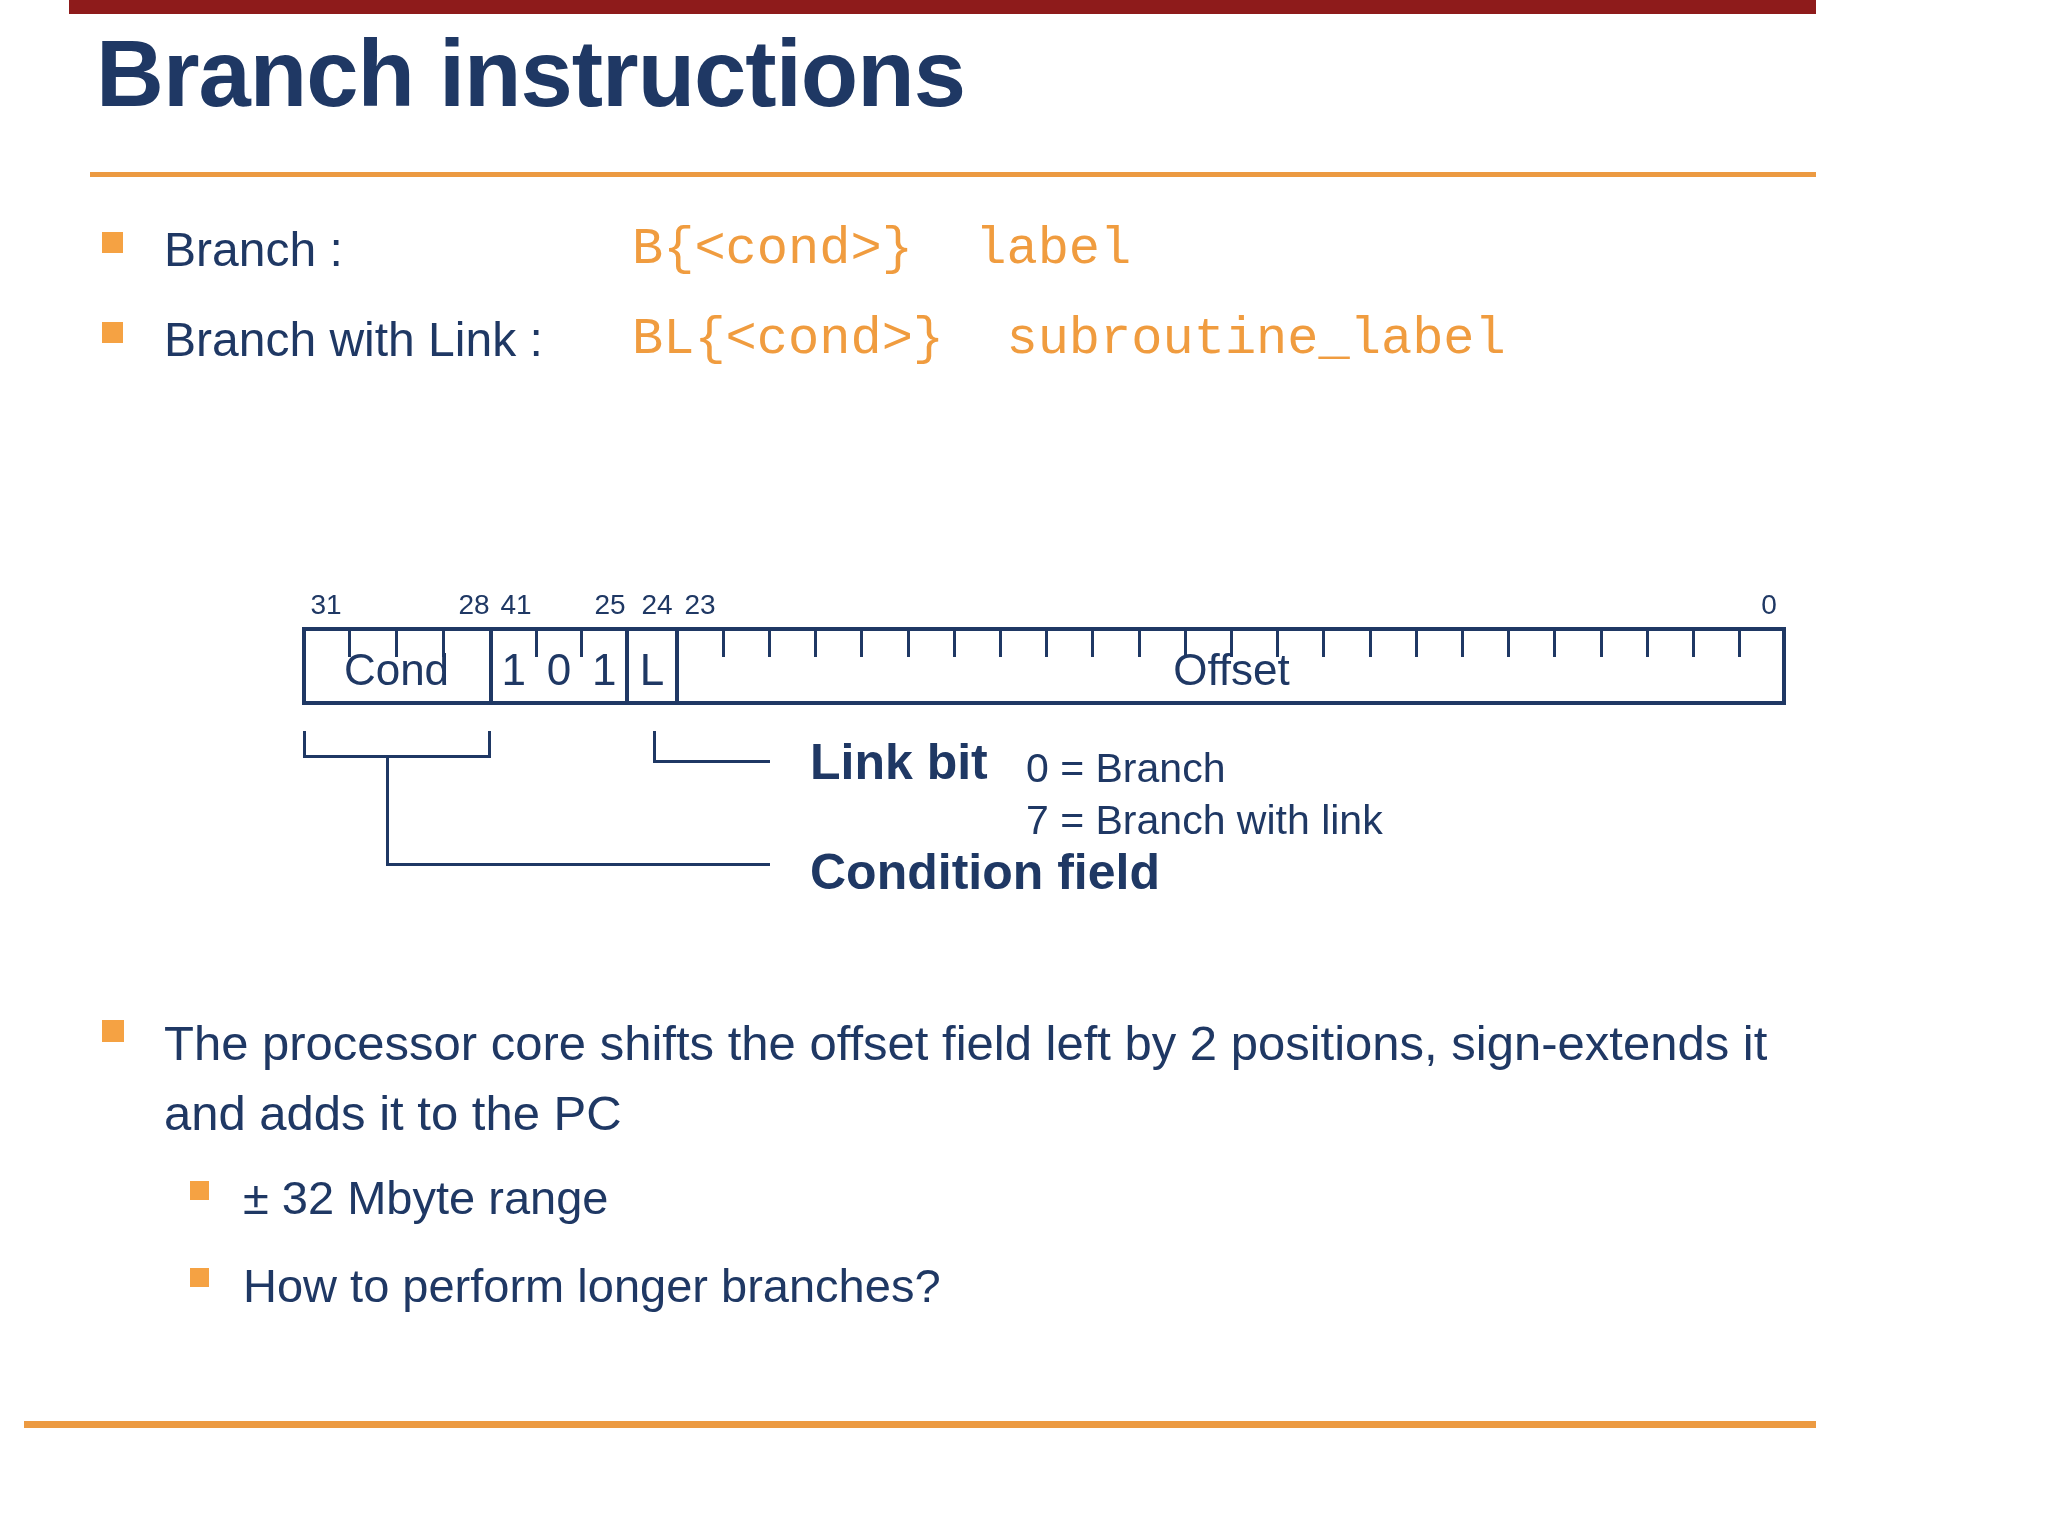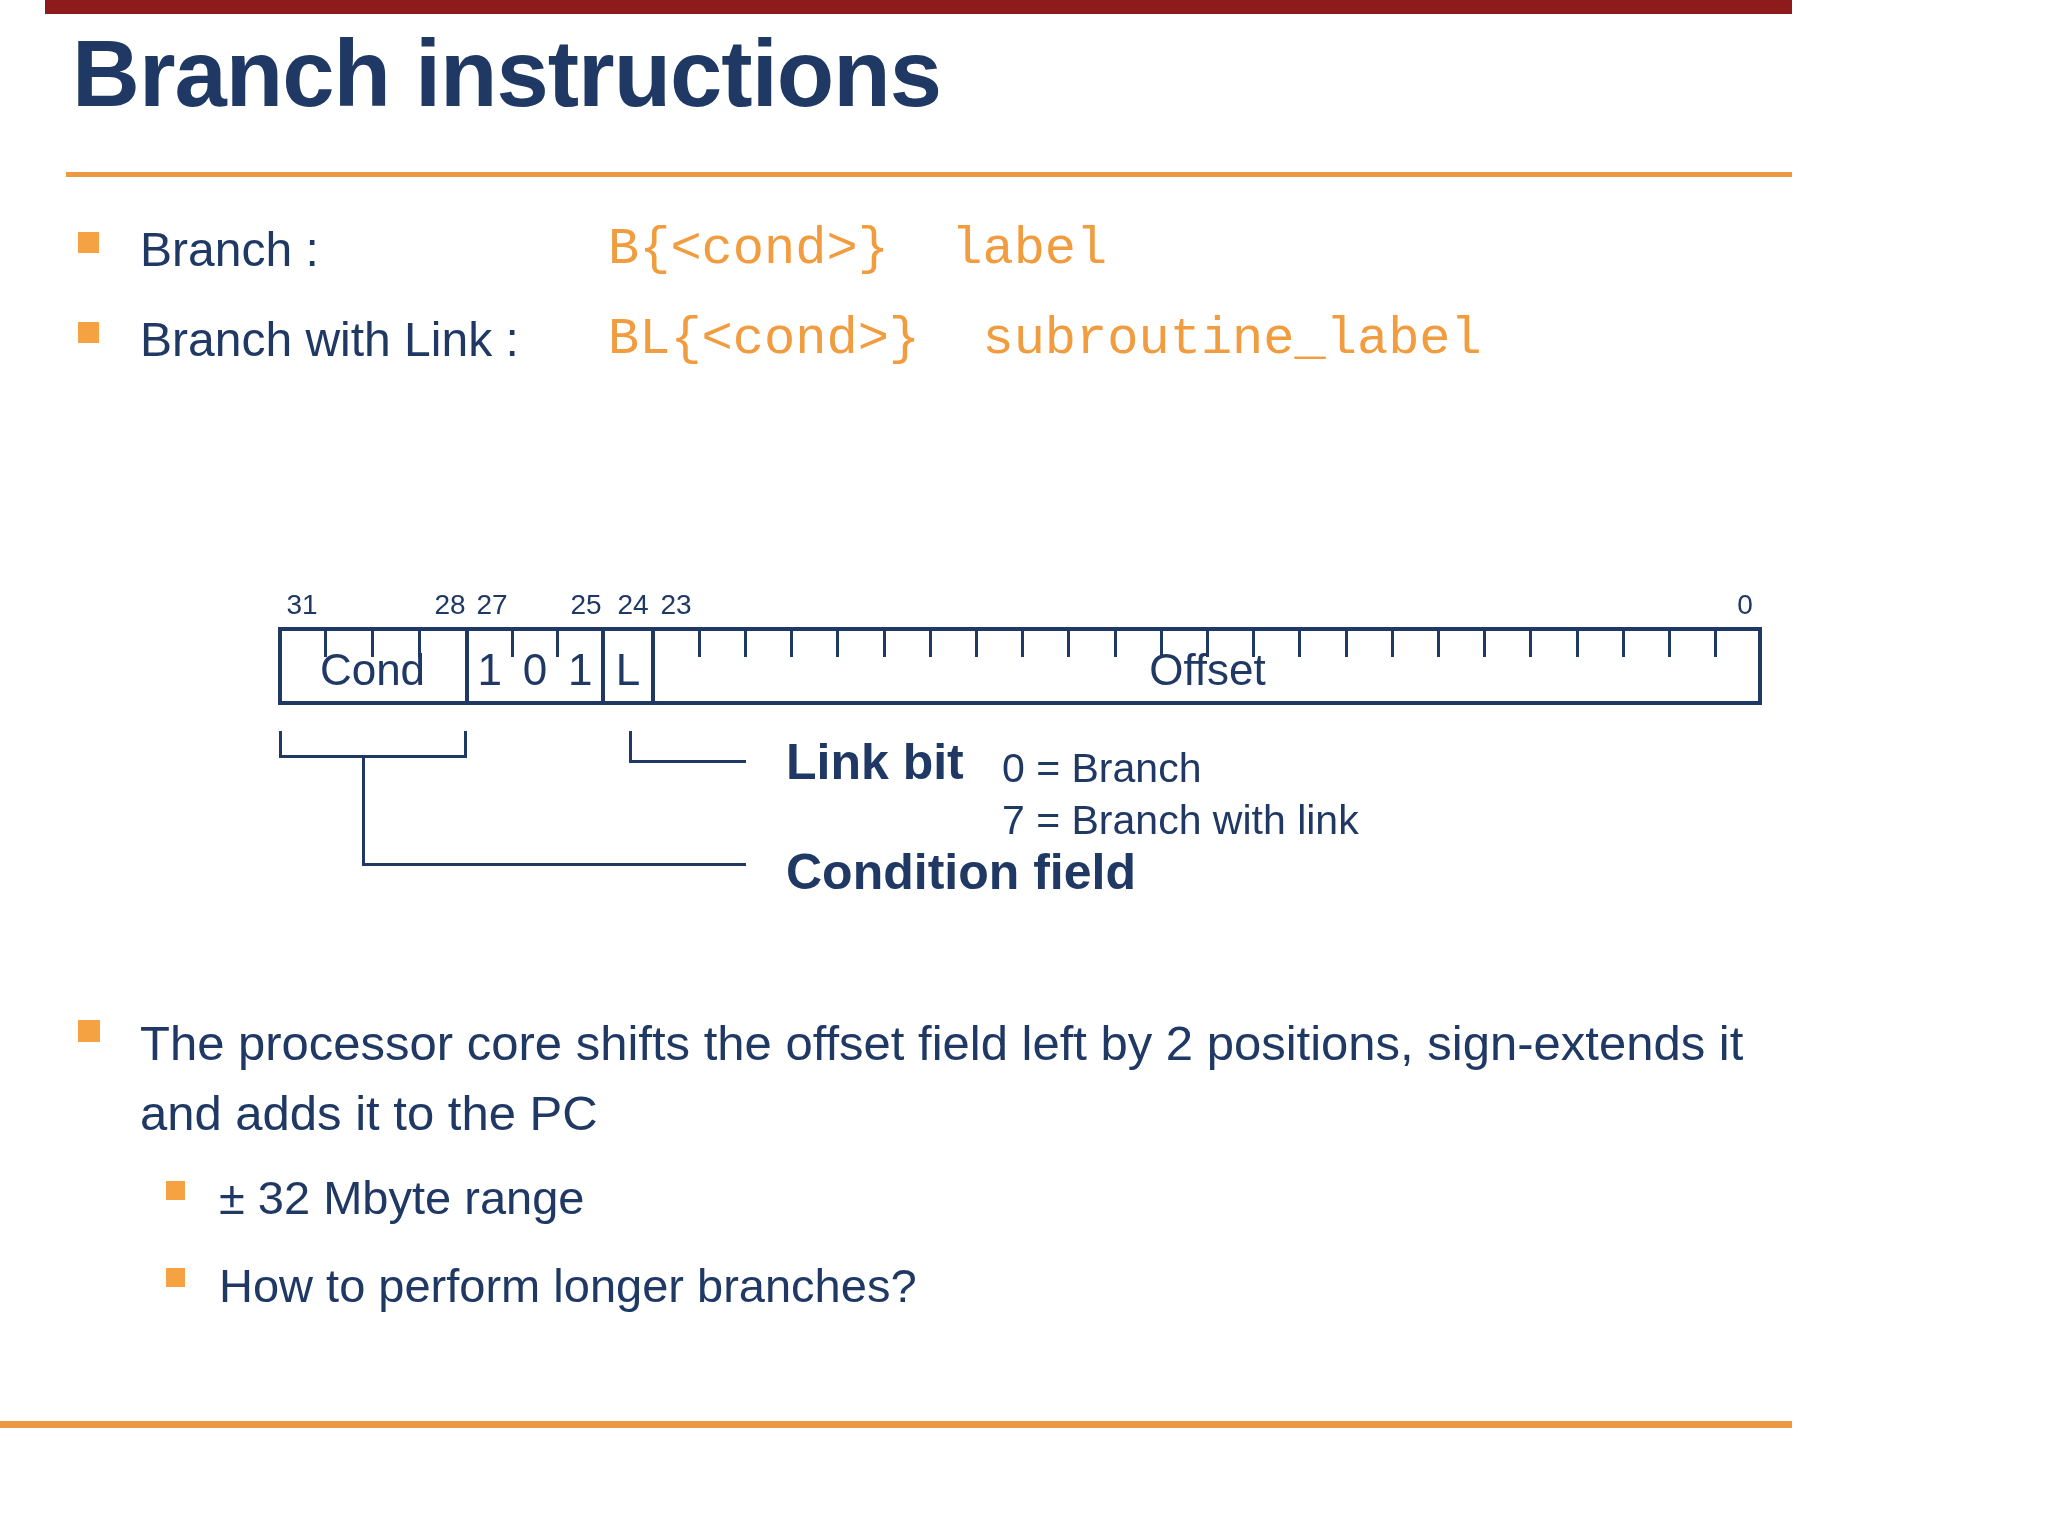--- a/index.html
+++ b/index.html
@@ -1,17 +1,17 @@
 <!DOCTYPE html>
 <html style="--navy: #1f3864; --orange: #ec9a41; --bullet: #f5a243; --code: #f09c3f; --barred: #8e1b1b;"><head>
 <meta charset="utf-8">
 <style>
   html,body{margin:0;padding:0;background:#fff;}
   .stage{position:relative;width:1792px;height:1536px;background:#ffffff;overflow:hidden;
-         font-family:"Liberation Sans",sans-serif;color:var(--navy,#1f3864);}
+         font-family:"Liberation Sans",sans-serif;color:var(--navy,#1f3864);margin-left:24px;}
   .abs{position:absolute;}
   .top-bar{left:45px;right:0;top:0;height:14px;background:var(--barred,#8e1b1b);}
   .title{left:72px;top:20px;font-size:94px;font-weight:bold;letter-spacing:-1px;white-space:nowrap;}
   .title-rule{left:66px;width:1954px;top:172px;height:5px;background:var(--orange,#ec9a41);}
   .bottom-rule{left:0;width:2048px;top:1421px;height:7px;background:var(--orange,#ec9a41);}
   .sq{background:var(--bullet,#f5a243);}
   .b-row{left:0;top:0;width:2048px;height:70px;}
   .b-sq{left:78px;top:10px;width:21px;height:21px;}
   .b-label{left:140px;top:0;font-size:48px;white-space:pre;}
   .b-code{left:608px;top:-2px;font-size:52px;font-family:"Liberation Mono","DejaVu Sans Mono",monospace;
@@ -68,21 +68,21 @@
     <div class="line cond-stem-v"></div>
     <div class="line cond-stem-h"></div>
     <div class="line link-v"></div>
     <div class="line link-h"></div>
     <span class="abs lbl-linkbit">Link bit</span>
     <span class="abs lbl-b0">0 = Branch</span>
     <span class="abs lbl-b1">7 = Branch with link</span>
     <span class="abs lbl-cond">Condition field</span>
   <span class="bitnum" style="left: 302px; top: 589px;">31</span>
       <span class="bitnum" style="left: 450px; top: 589px;">28</span>
-      <span class="bitnum" style="left: 492px; top: 589px;">27</span>
+      <span class="bitnum" style="left: 492px; top: 589px;">41</span>
       <span class="bitnum" style="left: 586px; top: 589px;">25</span>
       <span class="bitnum" style="left: 633px; top: 589px;">24</span>
       <span class="bitnum" style="left: 676px; top: 589px;">23</span>
       <span class="bitnum" style="left: 1745px; top: 589px;">0</span>
       <span class="enc-box" style="left: 278px; top: 627px; width: 1484px; height: 78px;"></span>
       <span class="tick" style="left: 323.75px; top: 631px; height: 26px;"></span>
       <span class="tick" style="left: 371px; top: 631px; height: 26px;"></span>
       <span class="tick" style="left: 418.25px; top: 631px; height: 26px;"></span>
       <span class="fld" style="left: 372.5px; top: 645px;">Cond</span>
       <span class="divider" style="left: 465px; top: 627px; height: 78px;"></span>

